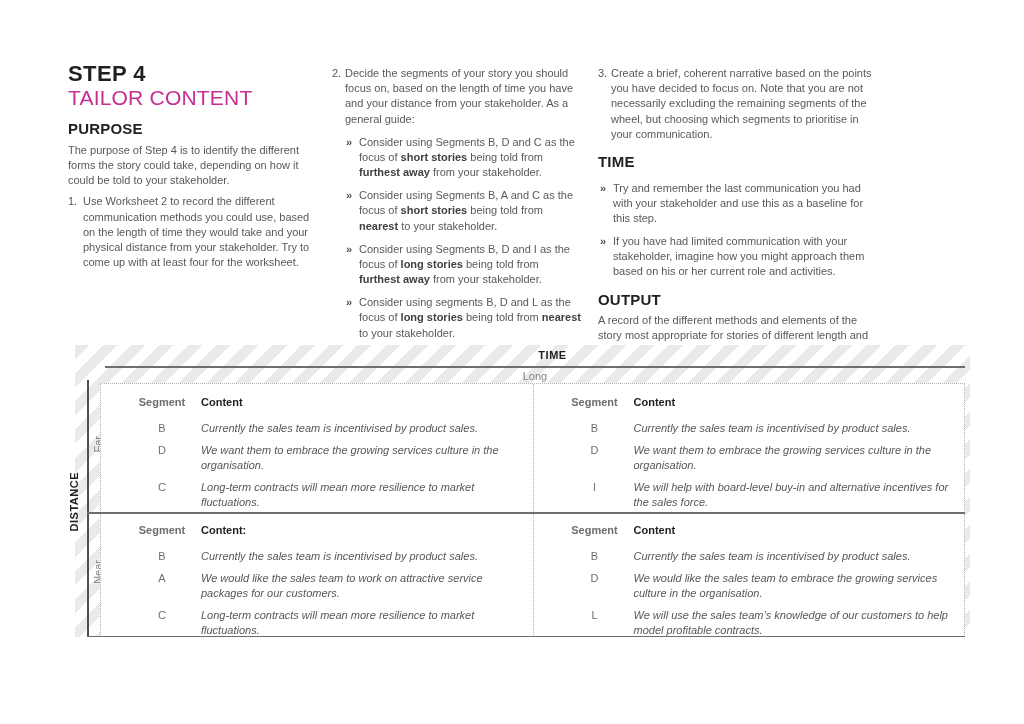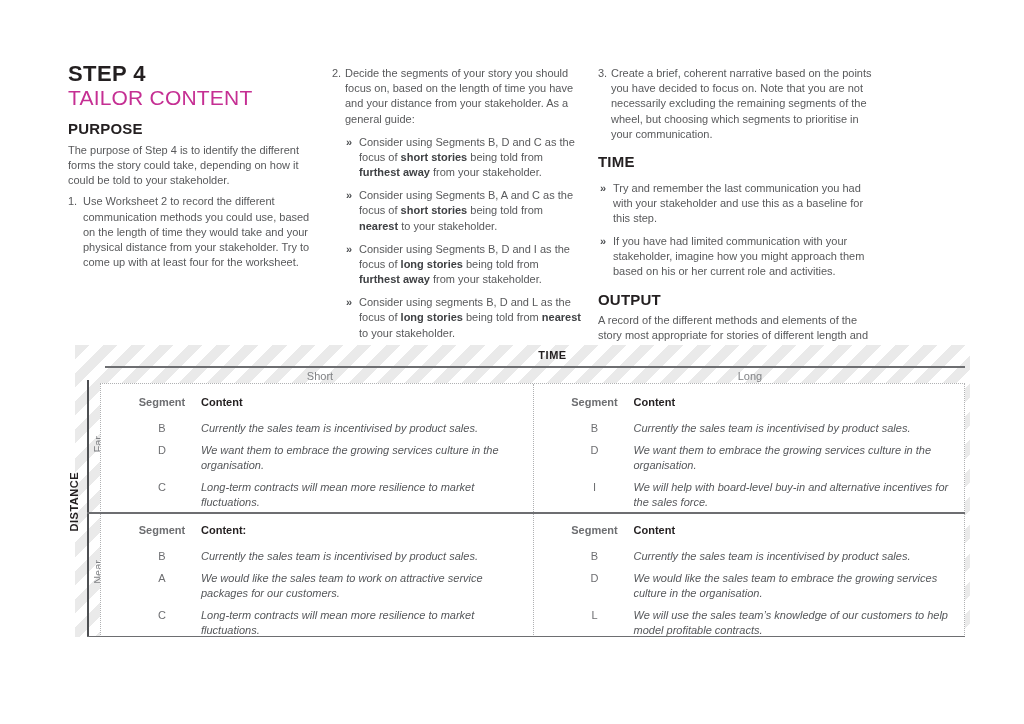--- a/index.html
+++ b/index.html
@@ -126,21 +126,20 @@
     </div>
 
     <div class="h3">OUTPUT</div>
     <p class="para">A record of the different methods and elements of the story most appropriate for stories of different length and physical distances from your stakeholder should now be recorded in Worksheet 2.</p>
   </div>
 
   <div class="worksheet">
     <div class="time-label">TIME</div>
     <div class="time-line"></div>
     <div class="col-heads">
-      <span>Short</span>
       <span>Long</span>
     </div>
 
     <div class="vtext distance-label">DISTANCE</div>
     <div class="axis-line"></div>
     <div class="vtext far-label">Far</div>
     <div class="vtext near-label">Near</div>
 
     <div class="wbody">
 

